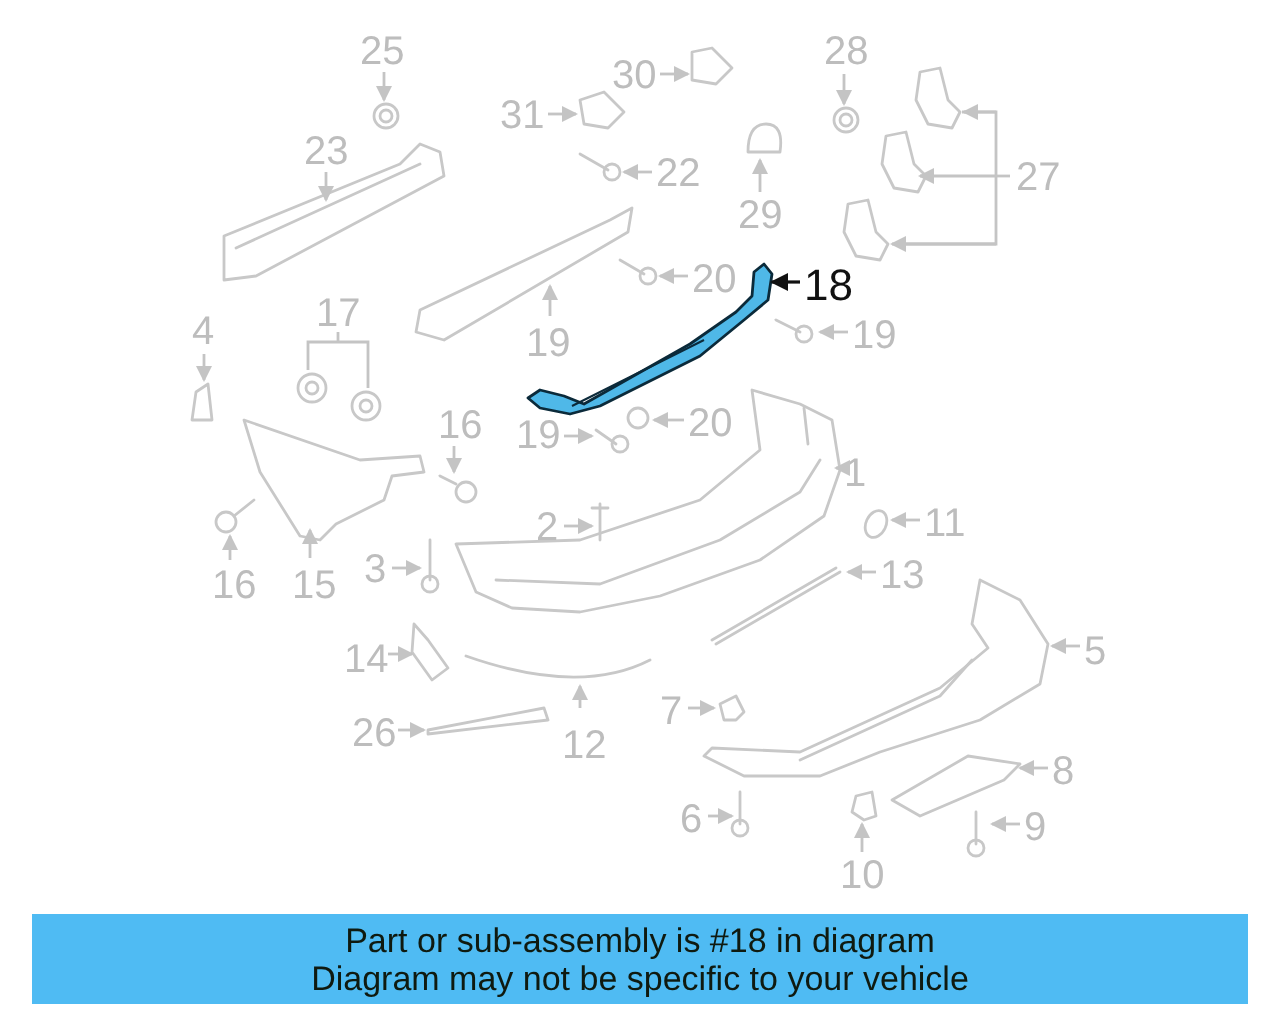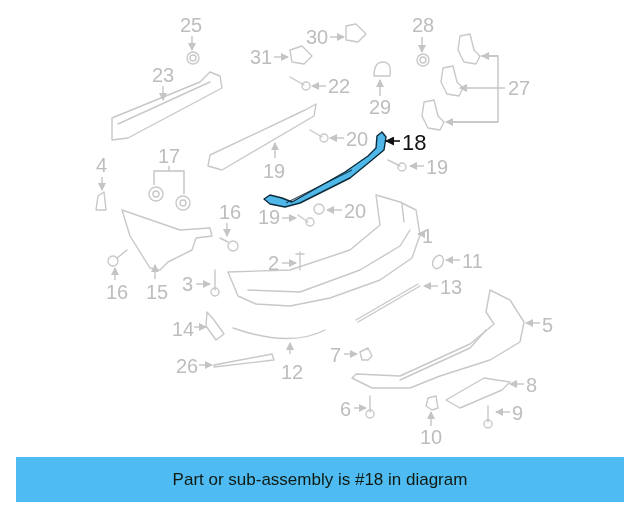--- a/index.html
+++ b/index.html
@@ -246,13 +246,14 @@
 
   <g>
     <path class="part" d="M428,398 L436,396 L438,408 L432,410 L426,406 Z"></path>
     <text class="lbl" x="420" y="444">10</text>
     <line class="lead" x1="431" y1="426" x2="431" y2="412" marker-end="url(#ah)"></line>
   </g>
 </svg>
 
 <div id="banner">
   <span>Part or sub-assembly is #18 in diagram</span>
+  <span>Diagram may not be specific to your vehicle</span>
 </div>
 
 </body></html>

